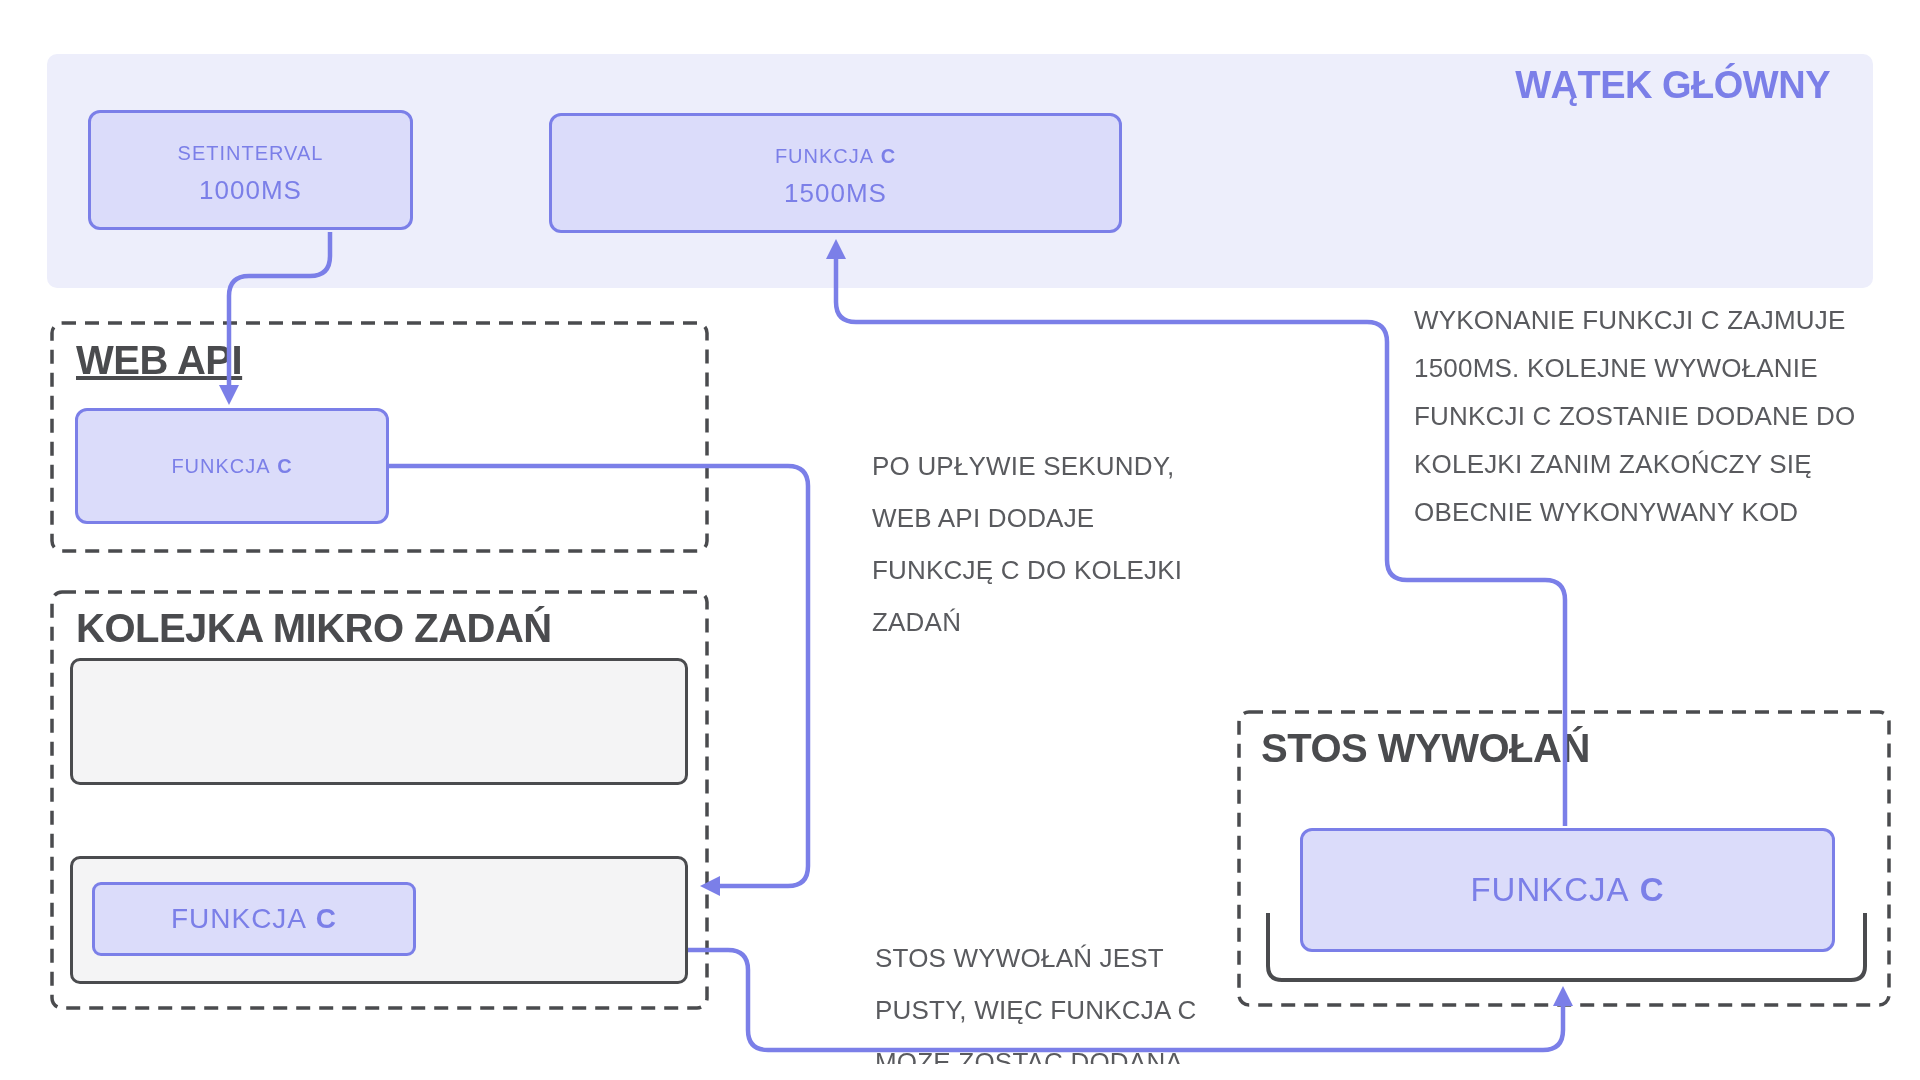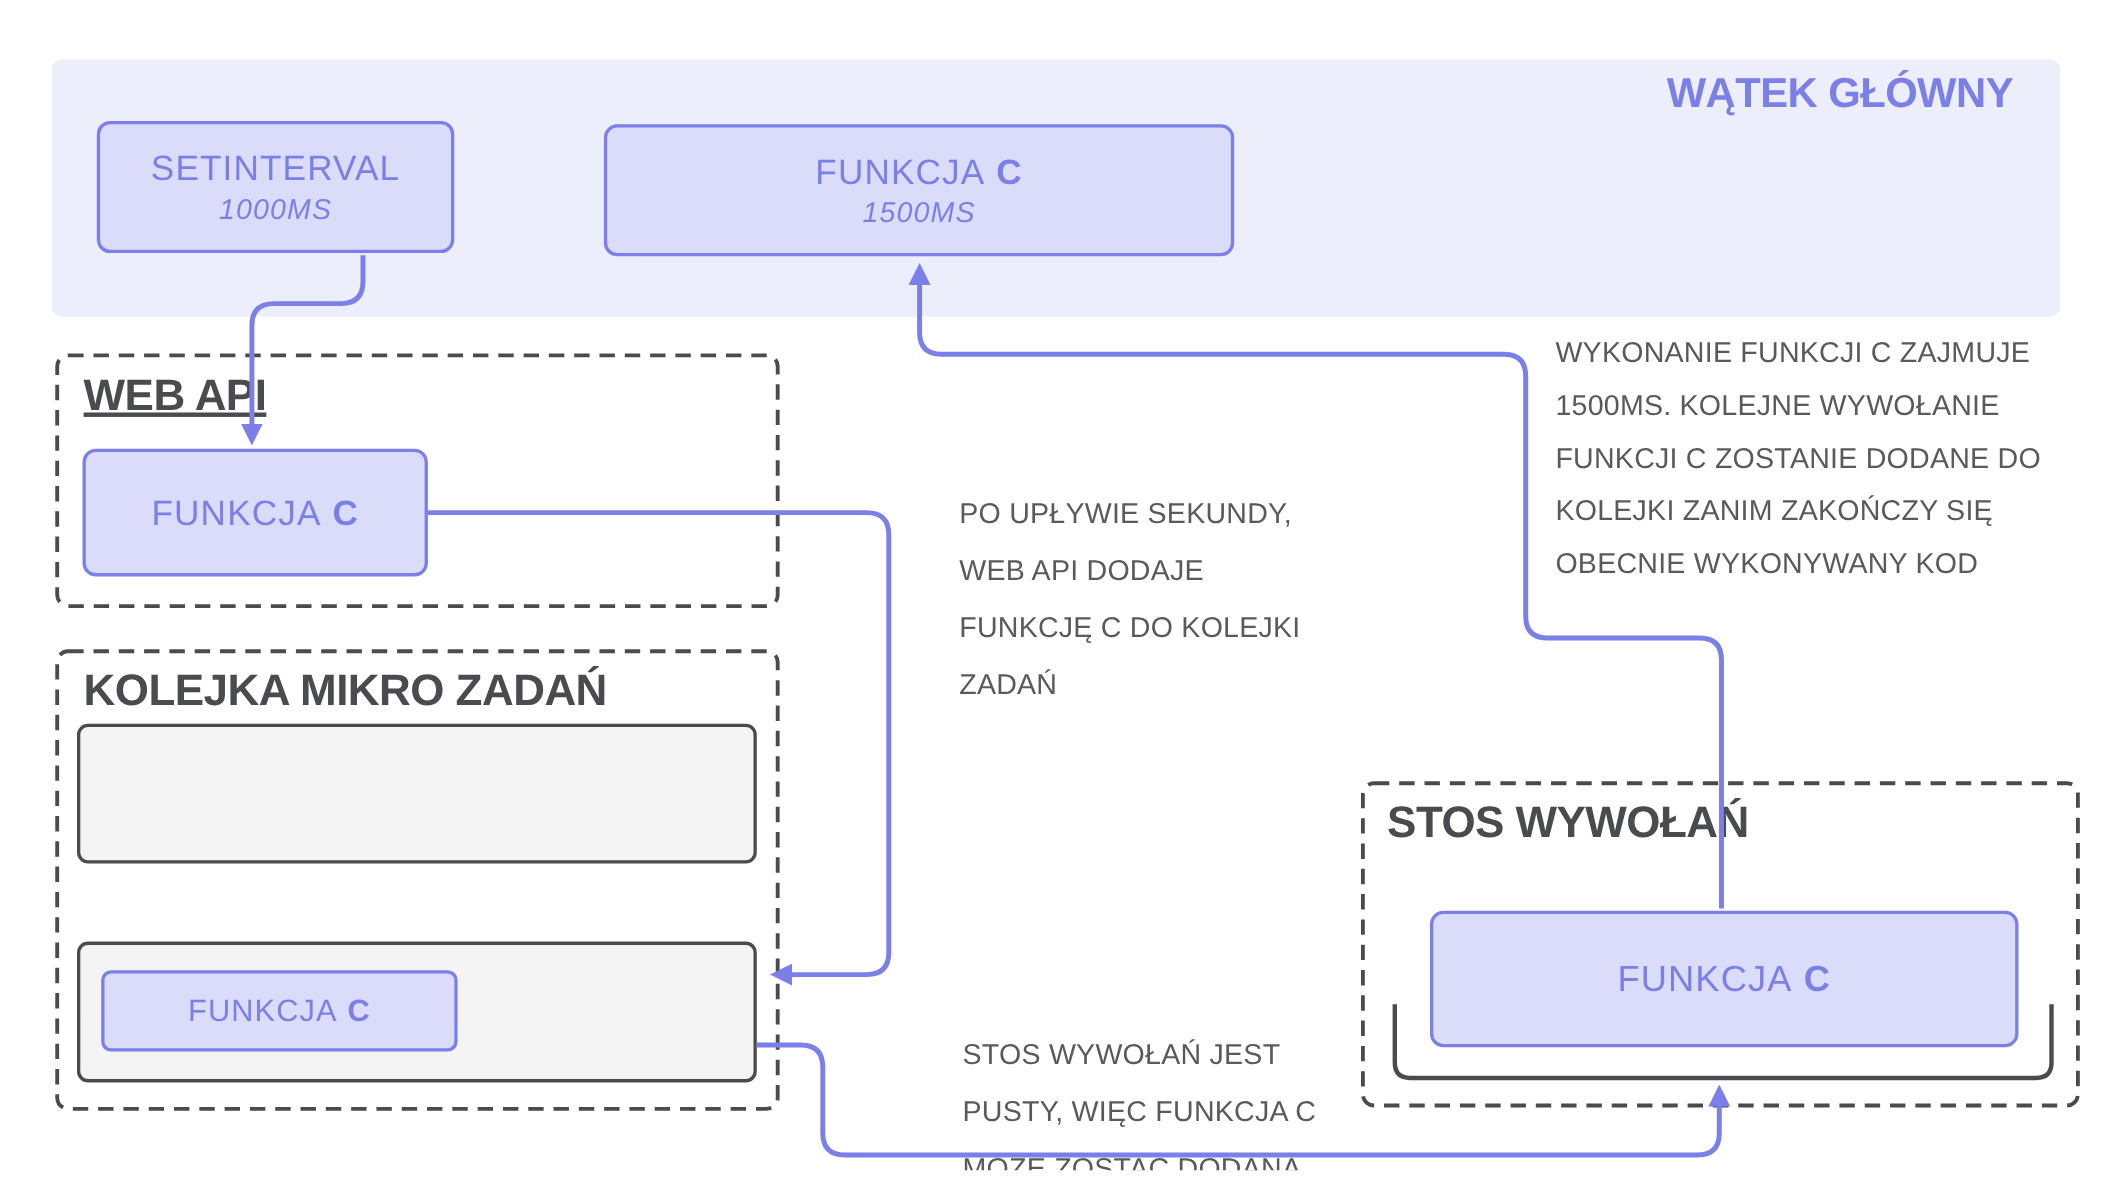--- a/index.html
+++ b/index.html
@@ -27,22 +27,22 @@
     color:var(--accent);
   }
   .pbox{
     position:absolute;box-sizing:border-box;
     background:var(--box-fill);
     border:3px solid var(--accent);
     border-radius:12px;
     display:flex;flex-direction:column;align-items:center;justify-content:center;
     color:var(--accent);
   }
-  .pbox .l1{font-size:32px;letter-spacing:1px;line-height:40px;}
-  .pbox .l2{font-size:26px;letter-spacing:1px;line-height:34px;font-style:italic;}
+  .pbox .l1{font-size:20px;letter-spacing:1px;line-height:40px;}
+  .pbox .l2{font-size:26px;letter-spacing:1px;line-height:34px;}
   .pbox .c-bold{font-weight:bold;}
   .box-setinterval{left:88px;top:110px;width:325px;height:120px;}
   .box-funkcja-main{left:549px;top:113px;width:573px;height:120px;}
   .box-funkcja-webapi{left:75px;top:408px;width:314px;height:116px;}
   .box-funkcja-task{left:92px;top:882px;width:324px;height:74px;border-radius:9px;}
   .box-funkcja-task .l1{font-size:28px;}
   .box-funkcja-stack{left:1300px;top:828px;width:535px;height:124px;}
   .box-funkcja-stack .l1{font-size:33px;}
   .section-label{
     position:absolute;

